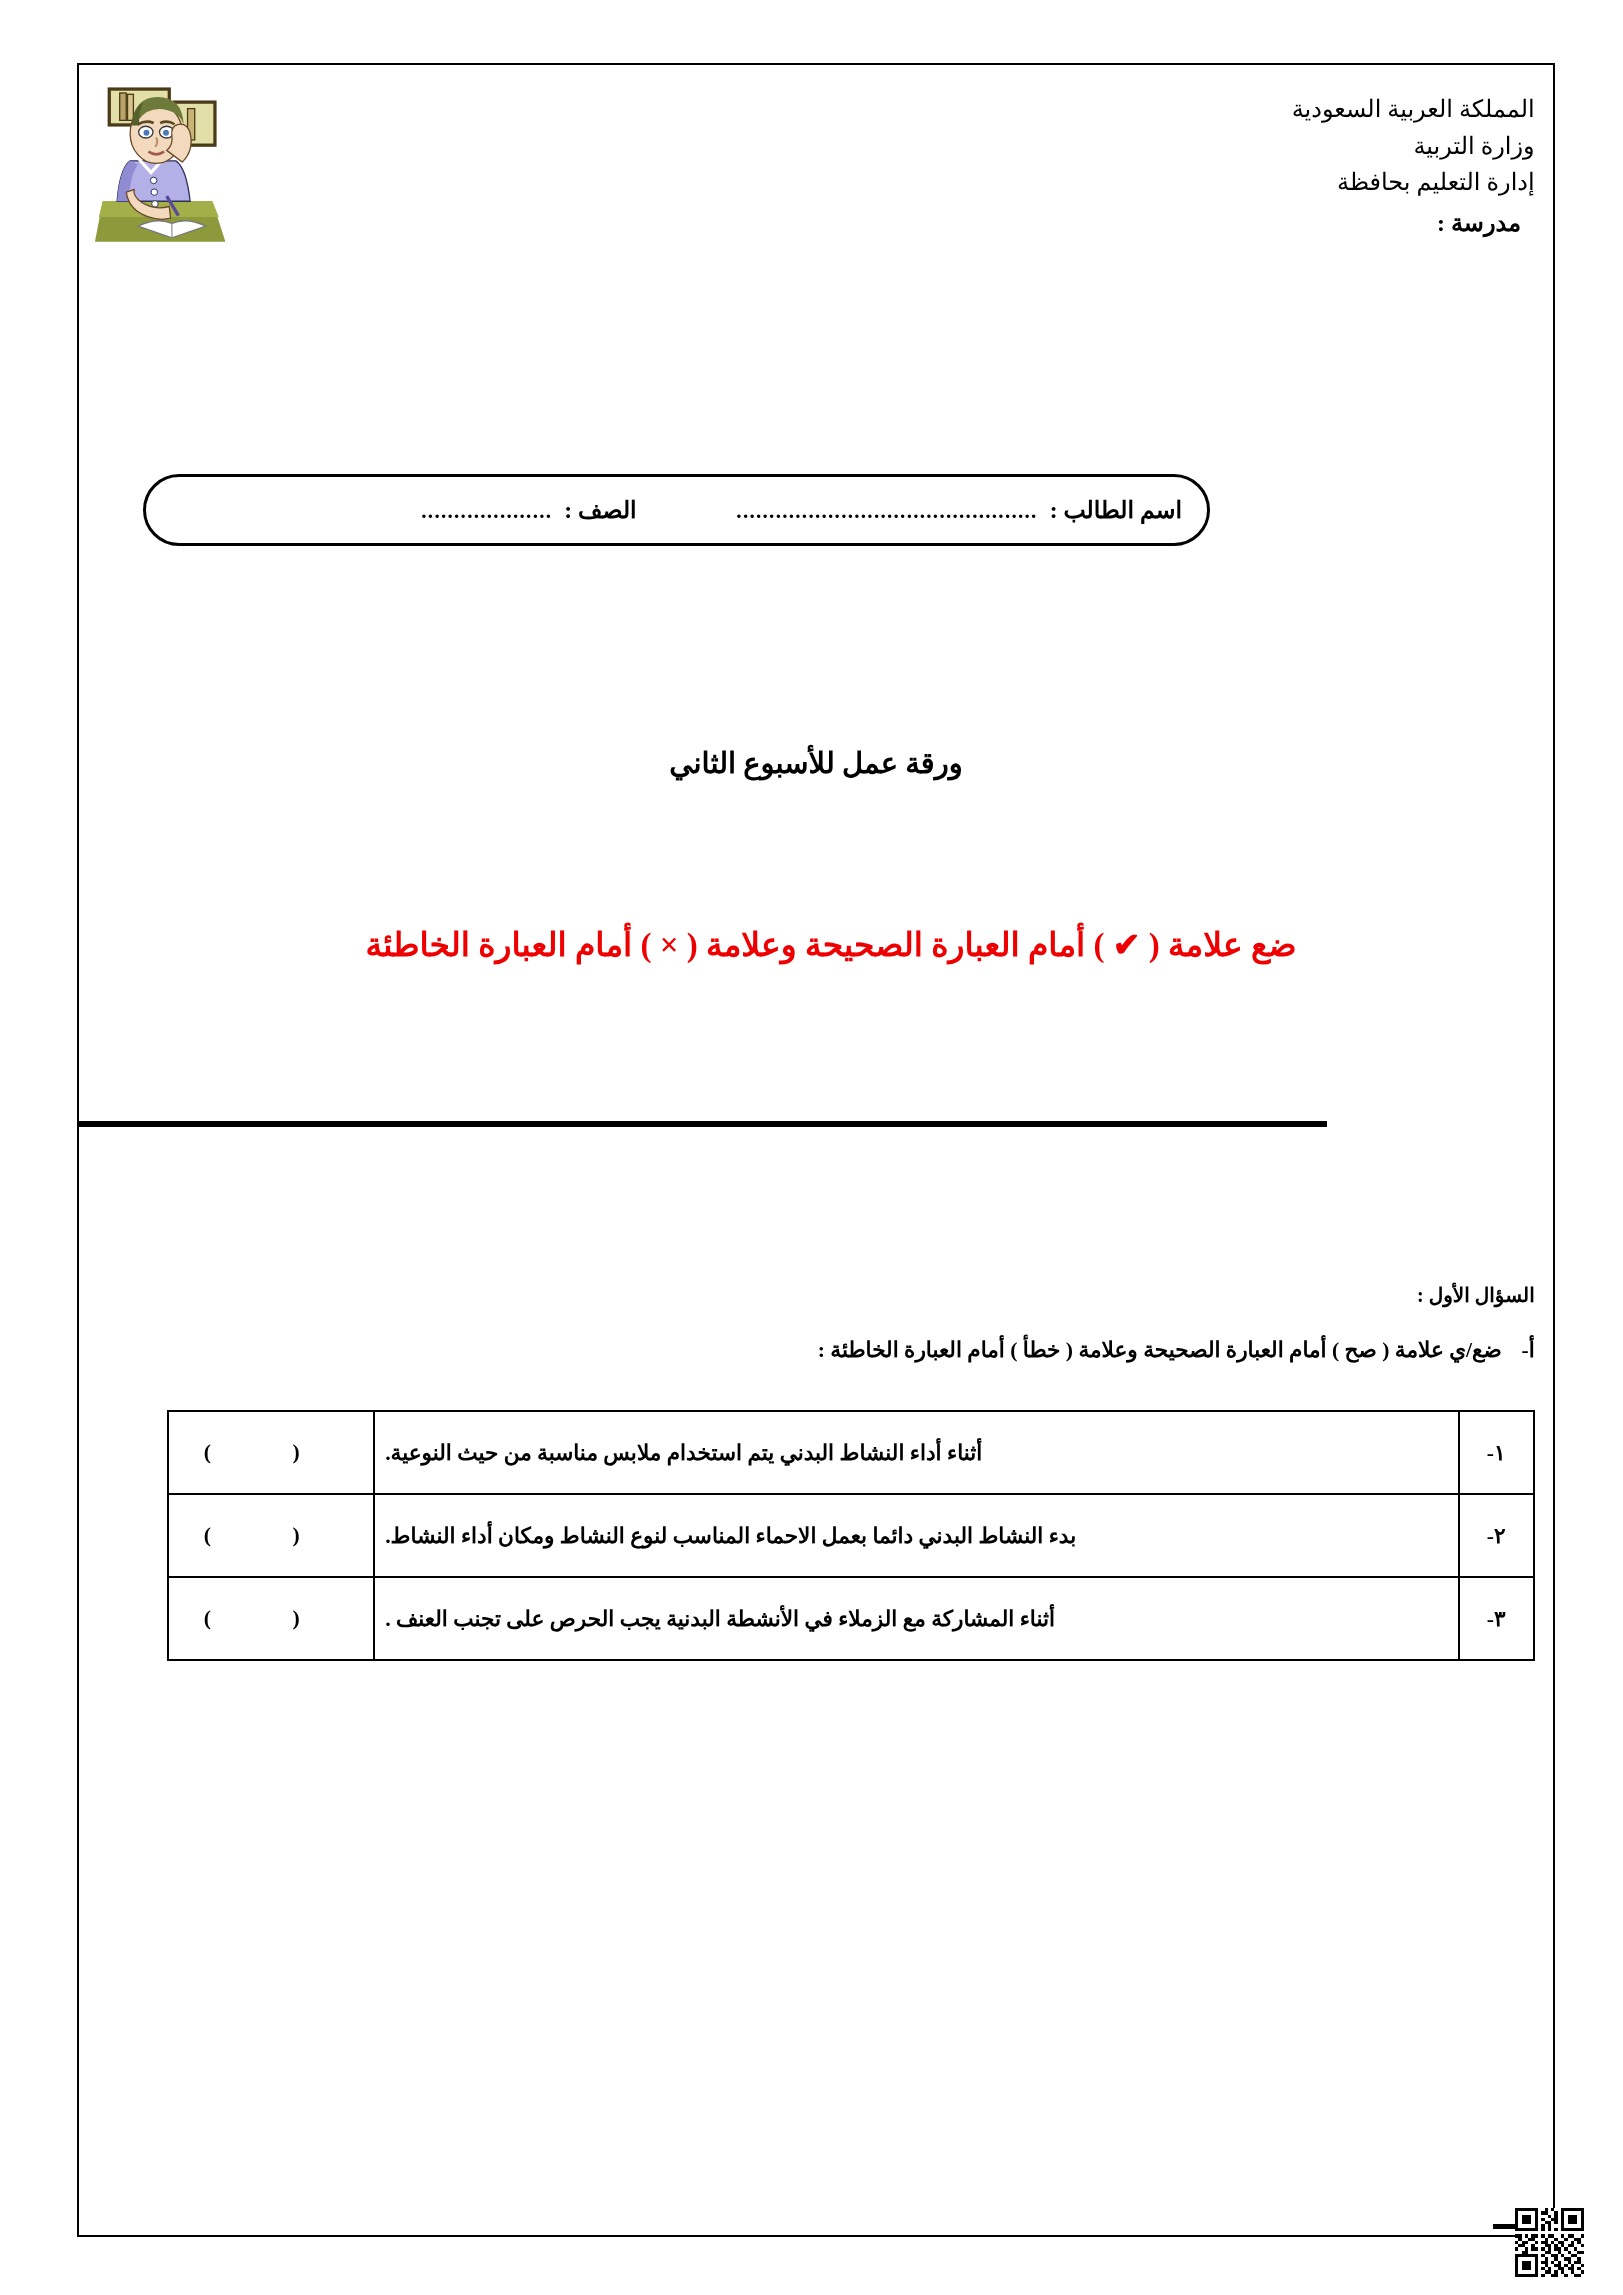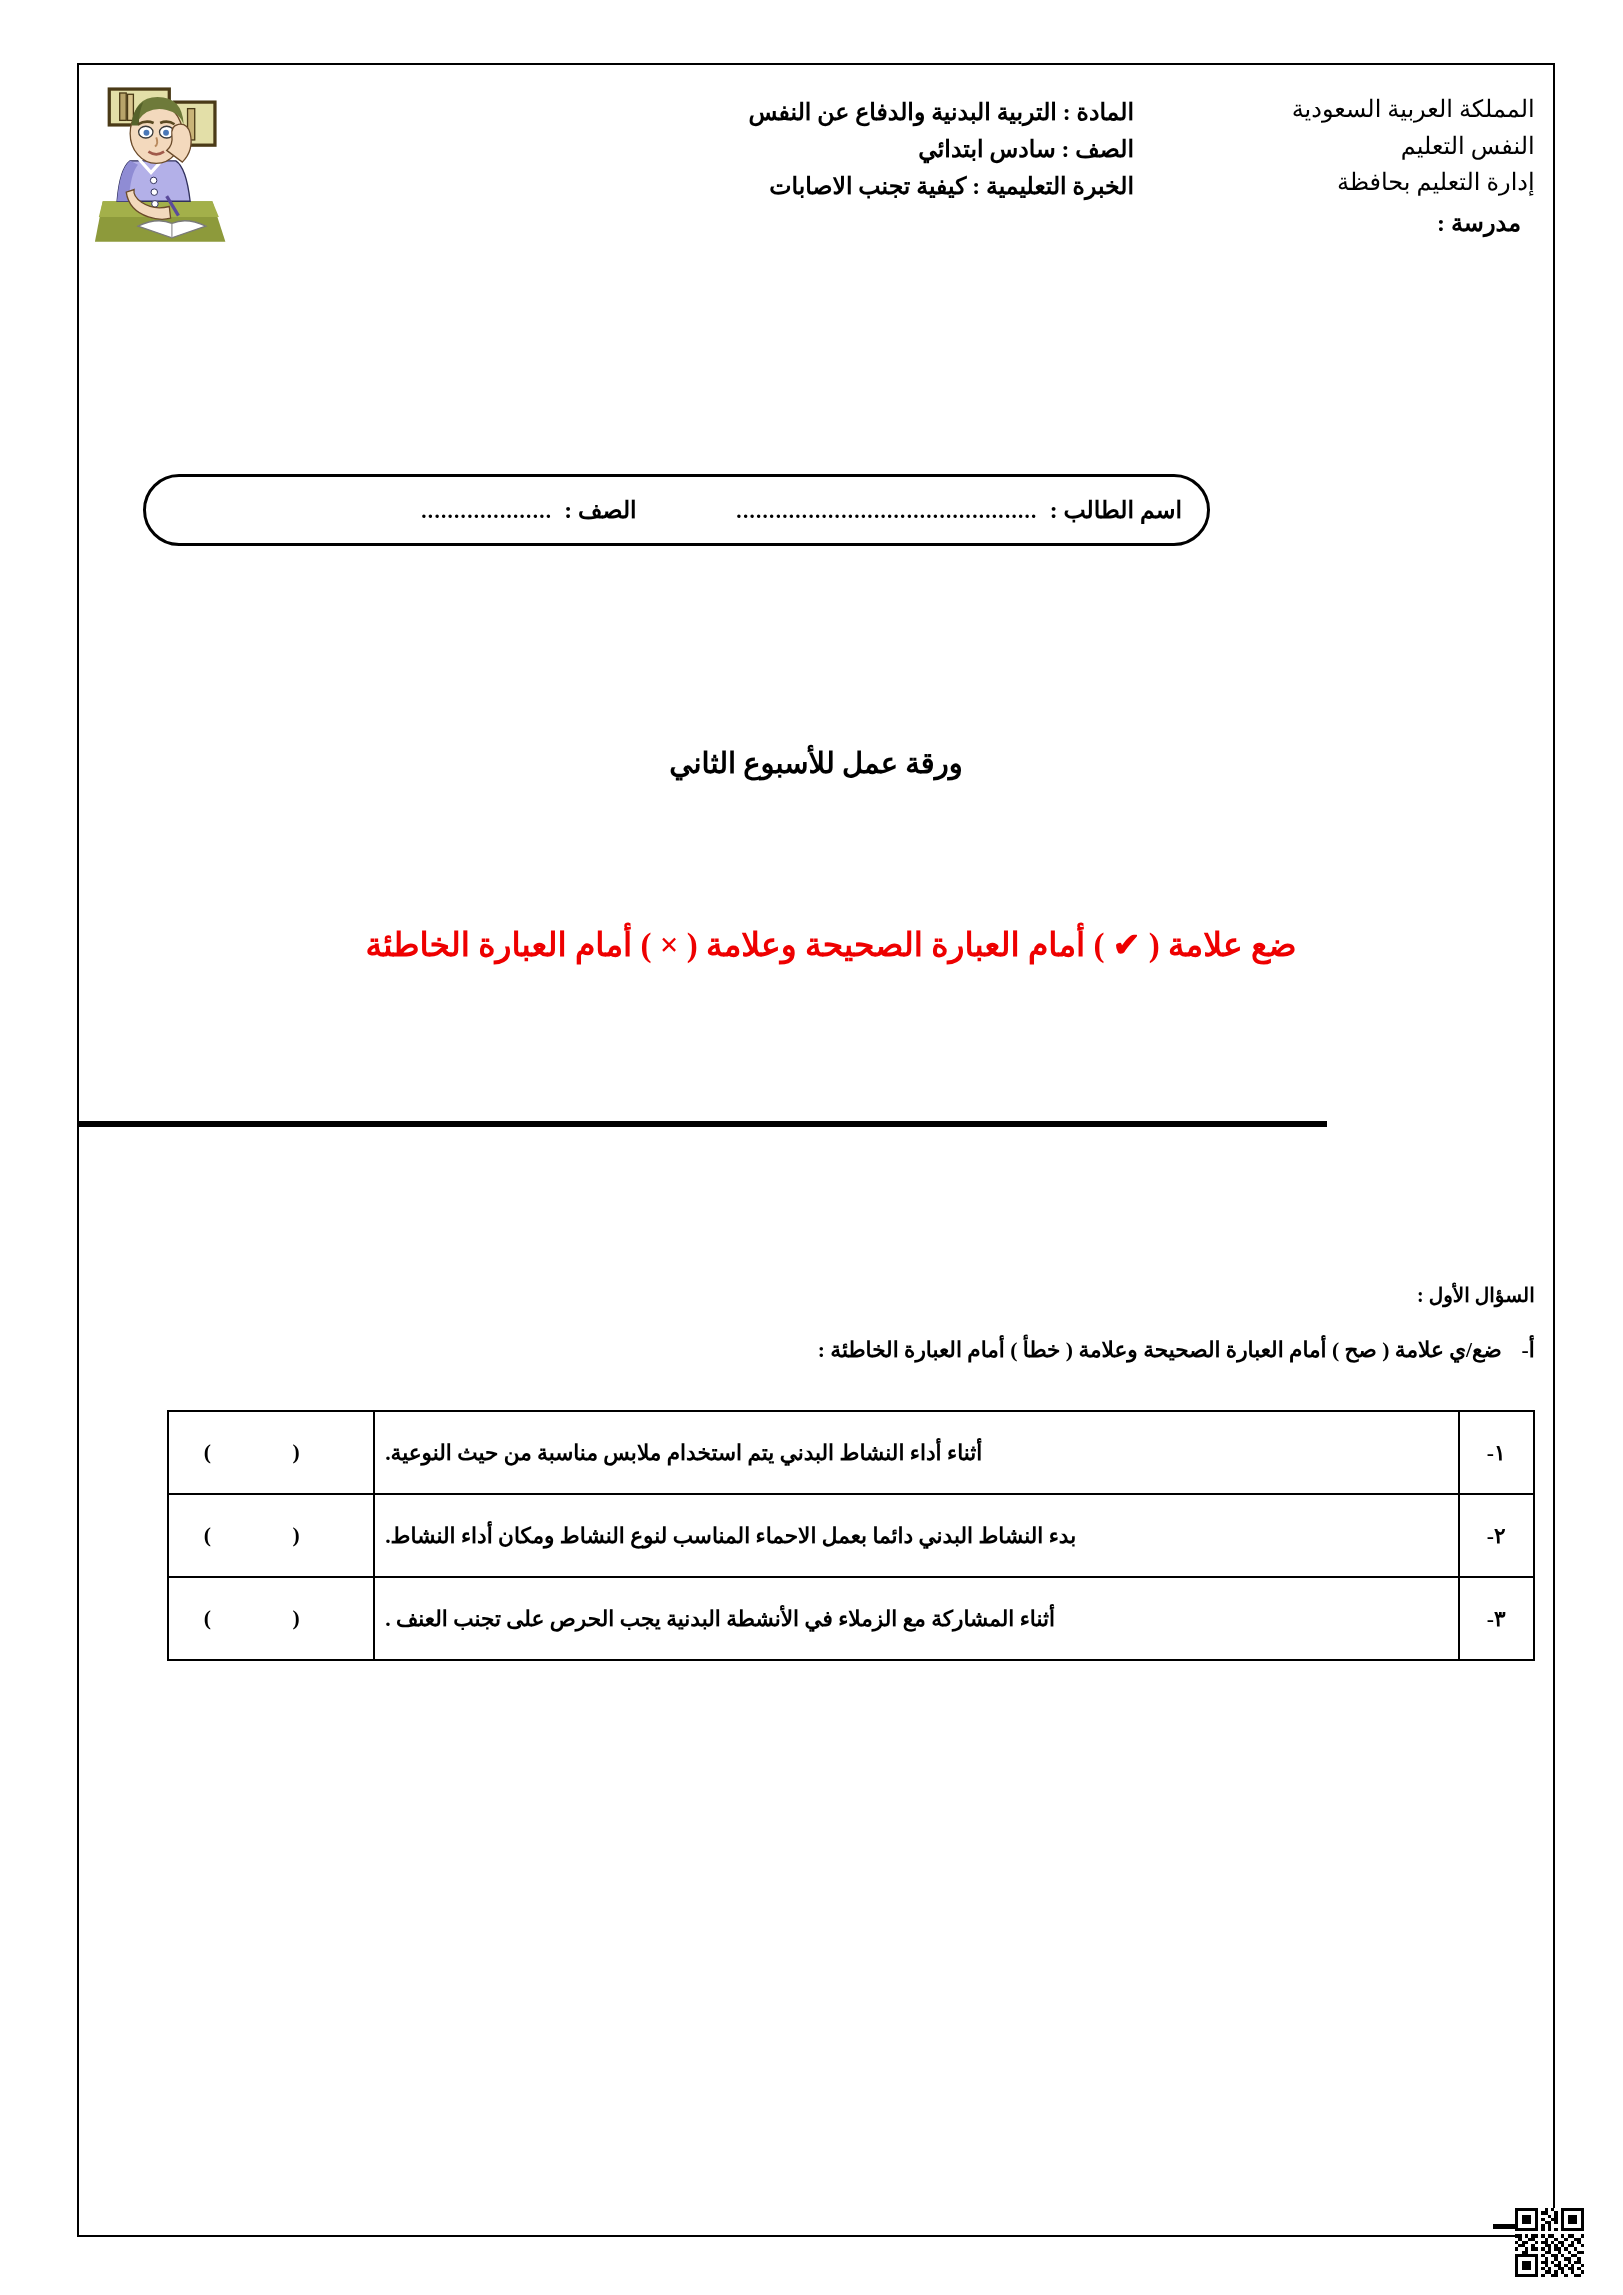--- a/index.html
+++ b/index.html
@@ -279,27 +279,22 @@
         <line x1="116" y1="182" x2="134" y2="212" stroke="#5a4a9a" stroke-width="5"></line>
 
         <path d="M72 228 q30 -14 52 -4 q22 -10 52 4 l-52 18 z" fill="#ffffff" stroke="#7a7a7a" stroke-width="2"></path>
         <line x1="124" y1="224" x2="124" y2="246" stroke="#9a9a9a" stroke-width="2"></line>
       </svg>
     </div>
 
     <div class="header">
       <div class="header-right">
         <div>المملكة العربية السعودية</div>
-        <div>النفس التعليم</div>
+        <div>وزارة التربية</div>
         <div>إدارة التعليم بحافظة</div>
-      </div>
-      <div class="header-left">
-        <div>المادة : التربية البدنية والدفاع عن النفس</div>
-        <div>الصف : سادس ابتدائي</div>
-        <div>الخبرة التعليمية : كيفية تجنب الاصابات</div>
       </div>
       <div class="header-school">مدرسة :</div>
     </div>
 
     <div class="student-box">
       <div class="field">
         <span class="field-label">اسم الطالب :</span>
         <span class="dots-long">..............................................</span>
       </div>
       <div class="field-gap"></div>

